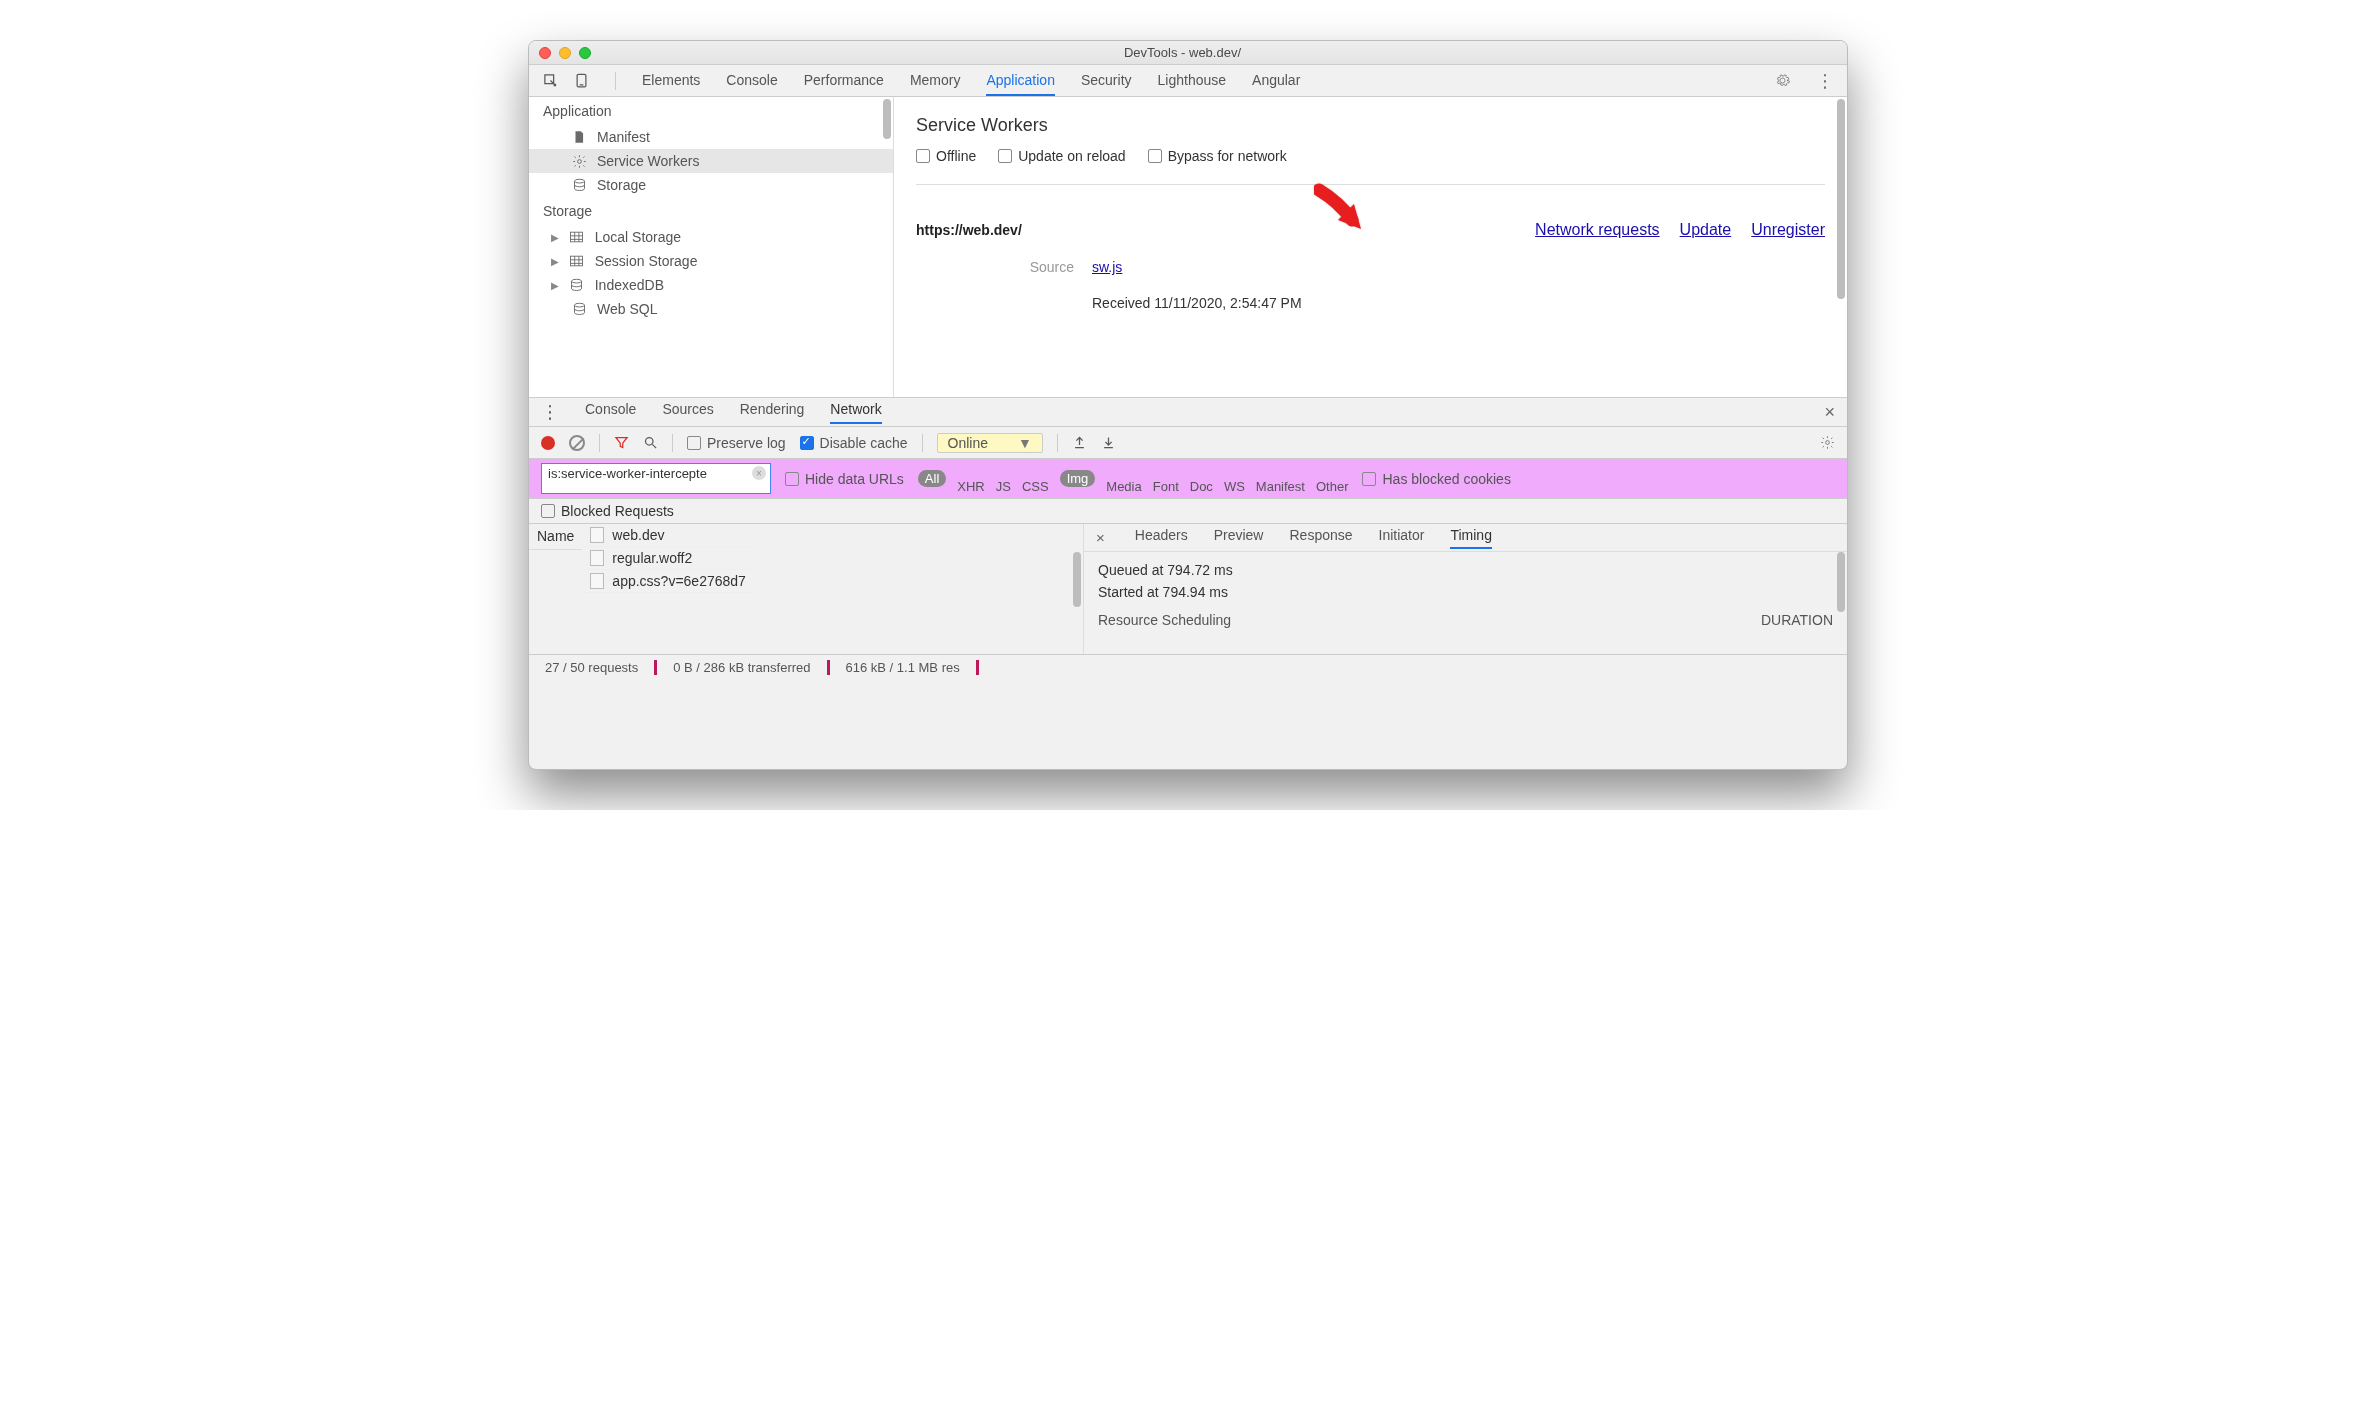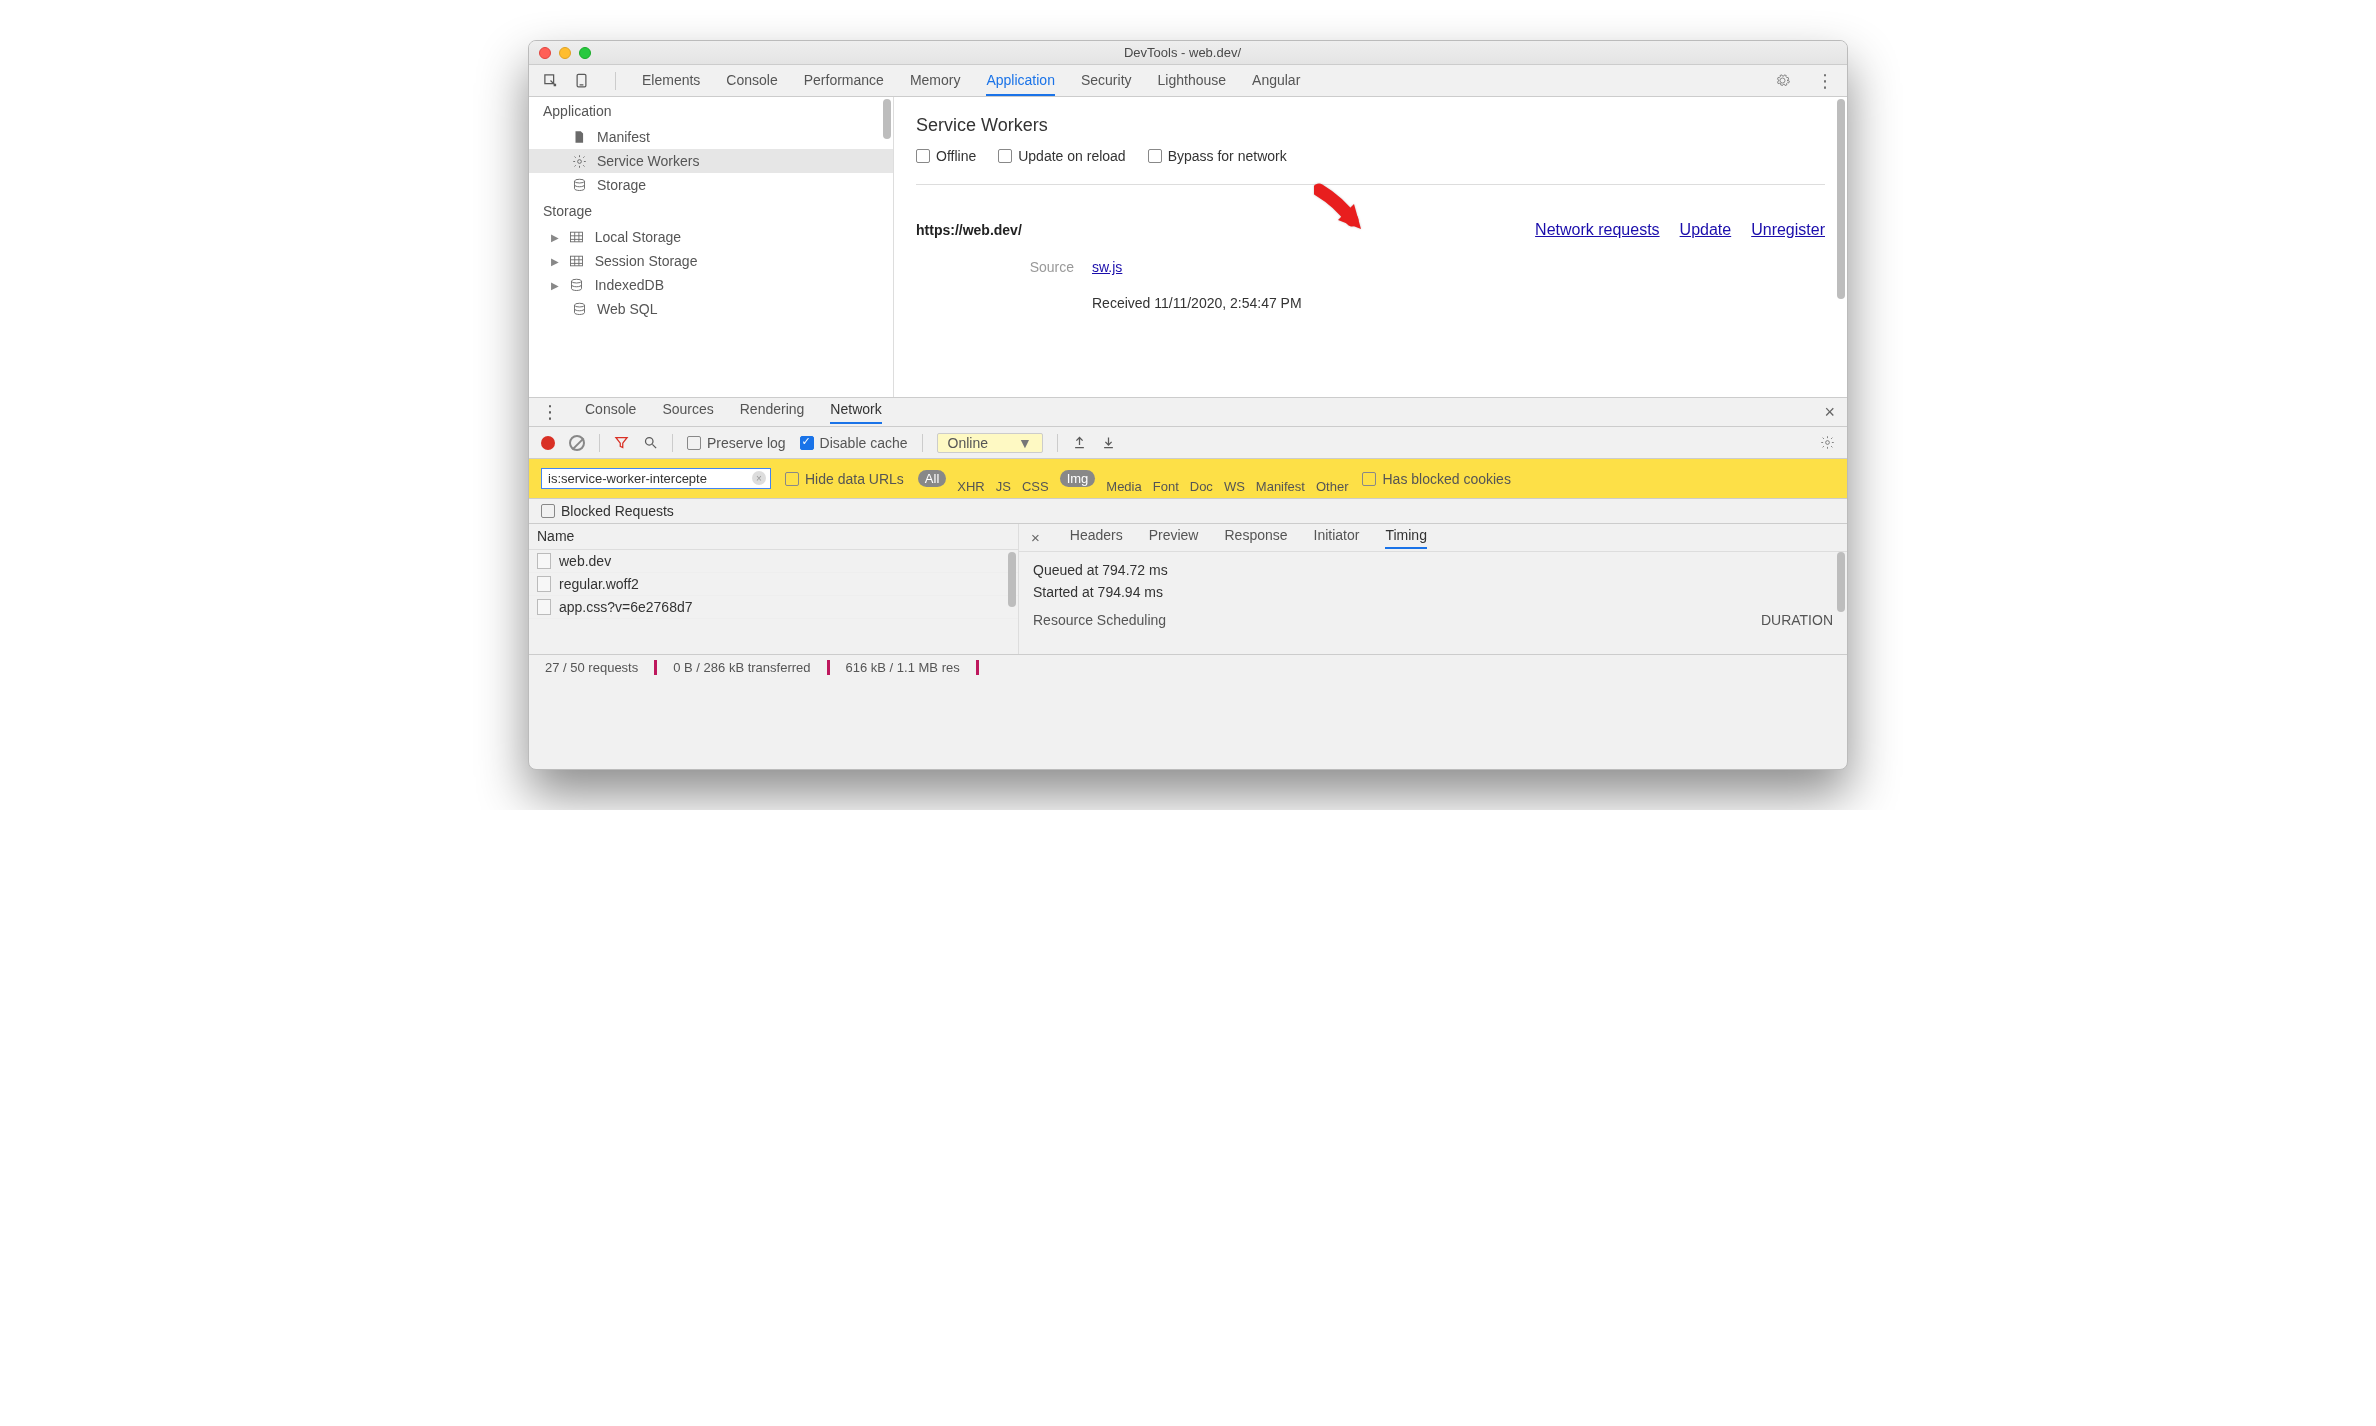--- a/index.html
+++ b/index.html
@@ -116,31 +116,31 @@
   .funnel{color:#d93025;}
   .search-ico{color:#5a5a5a;}
   .chkbox{display:flex;align-items:center;gap:6px;}
   .chkbox .box{width:14px;height:14px;border:1px solid #888;border-radius:2px;}
   .chkbox.checked .box{background:#1a73e8;border-color:#1a73e8;position:relative;}
   .chkbox.checked .box::after{content:"✓";color:#fff;font-size:11px;position:absolute;top:-2px;left:1px;}
   .throttle{border:1px solid #ccc;background:#fef9c3;padding:1px 10px;display:flex;gap:30px;align-items:center;border-radius:2px;}
   .gear-right{margin-left:auto;}
 
   
-  .filter-row{min-height:32px;background:#fde047;border-bottom:1px solid #ccc;display:flex;align-items:center;gap:14px;padding:4px 12px;color:#555;flex-wrap:wrap;}
+  .filter-row{min-height:32px;background:#f0abfc;border-bottom:1px solid #ccc;display:flex;gap:14px;padding:4px 12px;color:#555;flex-wrap:wrap;}
   .filter-input{border:1px solid #4285f4;background:#fff;width:230px;padding:2px 22px 2px 6px;font-size:13px;color:#333;position:relative;}
   .filter-input .clear{position:absolute;right:4px;top:2px;color:#999;background:#ddd;border-radius:50%;width:14px;height:14px;display:flex;align-items:center;justify-content:center;font-size:10px;}
   .pill{padding:1px 7px;border-radius:9px;font-size:13px;}
   .pill.active{background:#888;color:#fff;}
   .type-btn{font-size:13px;margin-top:16px;}
   .blocked-row{background:#f1f1f1;border-bottom:1px solid #ccc;padding:4px 12px;display:flex;align-items:center;gap:8px;}
 
   
   .requests{display:flex;height:130px;}
-  .req-list{width:490px;border-right:1px solid #ddd;display:flex;flex-direction:column;position:relative;}
+  .req-list{width:555px;border-right:1px solid #ddd;display:flex;flex-direction:row;position:relative;}
   .req-list .hdr{padding:4px 8px;border-bottom:1px solid #ddd;color:#333;background:#f1f1f1;height:26px;}
   .req-row{display:flex;align-items:center;gap:8px;padding:3px 8px;border-bottom:1px solid #eee;color:#333;font-size:14px;}
   .req-row .doc-ico{width:14px;height:16px;border:1px solid #bbb;background:#f7f7f7;}
   .req-detail{flex:1;position:relative;}
   .detail-tabs{display:flex;align-items:center;gap:24px;padding:2px 12px;border-bottom:1px solid #ddd;color:#555;height:28px;background:#f1f1f1;}
   .detail-tabs .close{font-size:15px;color:#666;margin-right:6px;}
   .detail-tabs .tab.active{color:#333;border-bottom:2px solid #1a73e8;padding-bottom:4px;margin-bottom:-1px;}
   .detail-body{padding:10px 14px;color:#333;font-size:14px;}
   .detail-body .row{margin-bottom:6px;}
   .sched-row{display:flex;justify-content:space-between;color:#555;margin-top:12px;}

